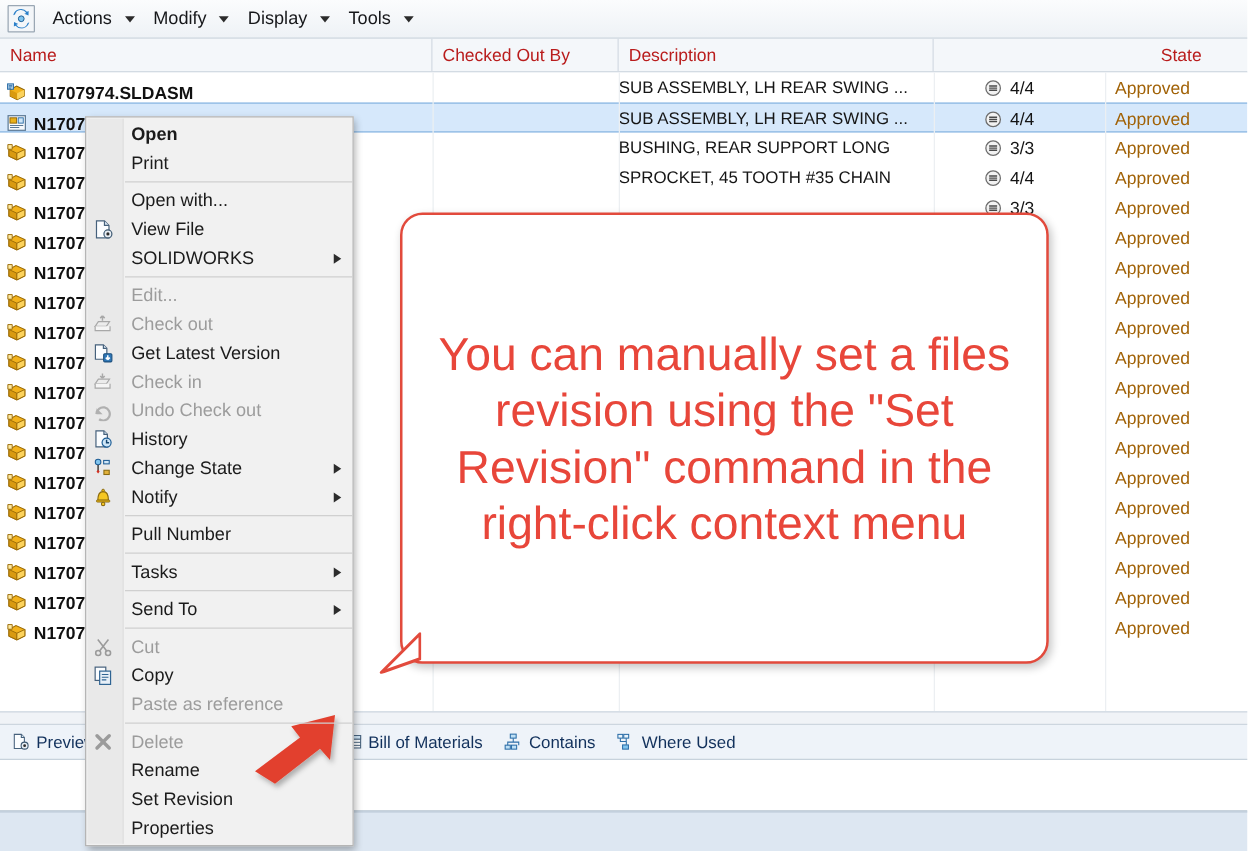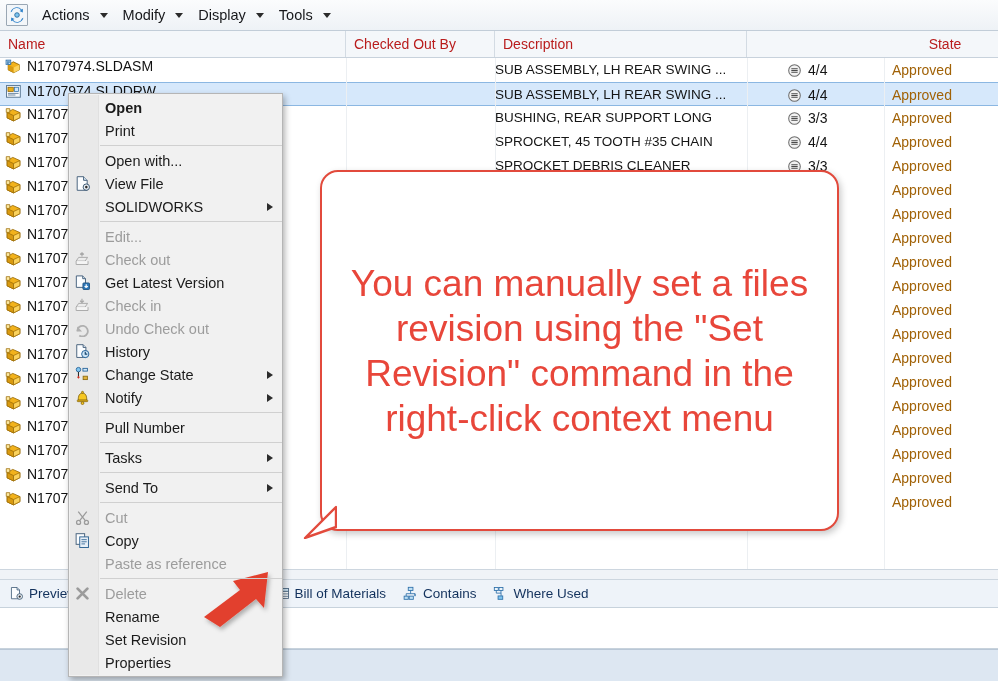--- a/index.html
+++ b/index.html
@@ -55,21 +55,21 @@
   }
   .row{
     position:absolute;left:0;width:998px;height:24px;
   }
   .row.sel{
     background:#d6e8fb;
     border-top:1px solid #8bb7e2;border-bottom:1px solid #8bb7e2;
     box-sizing:border-box;
   }
   .c-name{position:absolute;left:0;top:0;width:346px;height:24px;
-    display:flex;align-items:flex-start;padding-left:5px;box-sizing:border-box;}
+    display:flex;align-items:flex-end;padding-left:5px;box-sizing:border-box;font-weight:bold;}
   .c-name .nm{font-size:14px;color:#111;white-space:nowrap;}
   .ficon{width:17px;height:17px;margin-right:5px;flex:none;}
   .c-desc{position:absolute;left:495px;top:0;width:250px;height:24px;
     line-height:24px;font-size:13.5px;color:#151515;white-space:nowrap;overflow:hidden;}
   .c-ver{position:absolute;left:747px;top:0;width:135px;height:24px;
     display:flex;align-items:center;padding-left:34px;}
   .c-ver .vtxt{font-size:14px;margin-left:6px;color:#141414;}
   .c-state{position:absolute;left:884px;top:0;width:114px;height:24px;
     line-height:24px;font-size:14px;color:#a16207;padding-left:8px;box-sizing:border-box;}
 
@@ -267,21 +267,20 @@
         <div class="c-name">
           <span class="ficon"><svg width="17" height="17" viewBox="0 0 16 16">
               <path d="M2 6.2 L7.3 3.2 L14 6.2 L14 11 L8 14 L2 11.2 Z" fill="#f2b21c" stroke="#9a6b06" stroke-width=".8"></path>
               <path d="M2 6.2 L8 9 L8 14 L2 11.2 Z" fill="#d99a10" stroke="#9a6b06" stroke-width=".7"></path>
               <path d="M8 9 L14 6.2 L14 11 L8 14 Z" fill="#fbd25c" stroke="#9a6b06" stroke-width=".7"></path>
               <path d="M1.2 2.5 L4.5 2.5 L4.5 6 L1.2 6 Z" fill="#fde9a0" stroke="#9a6b06" stroke-width=".7"></path>
             </svg></span>
           <span class="nm">N1707977.SLDPRT</span>
         </div>
         <div class="c-desc" style="left: 346px; width: 149px; padding-left: 8px;"></div>
-        <div class="c-desc">SPROCKET DEBRIS CLEANER</div>
         <div class="c-ver">
           <span style="display:flex;align-items:center;margin-left:6px">
             <svg width="15" height="15" viewBox="0 0 16 16">
               <circle cx="8" cy="8" r="6.2" fill="#f2f2f2" stroke="#6d6d6d" stroke-width="1.1"></circle>
               <path d="M4.6 6.2h6.8M4.6 8h6.8M4.6 9.8h6.8" stroke="#4a4a4a" stroke-width="1.1"></path>
             </svg>
           </span>
           <span class="vtxt">3/3</span>
         </div>
         <div class="c-state">Approved</div>

